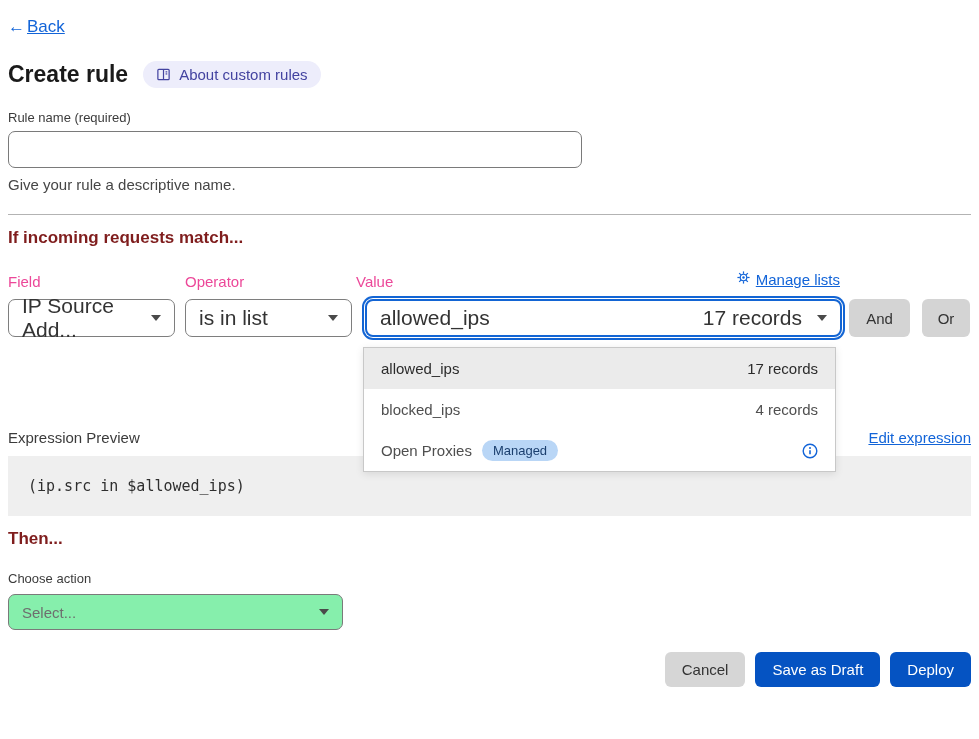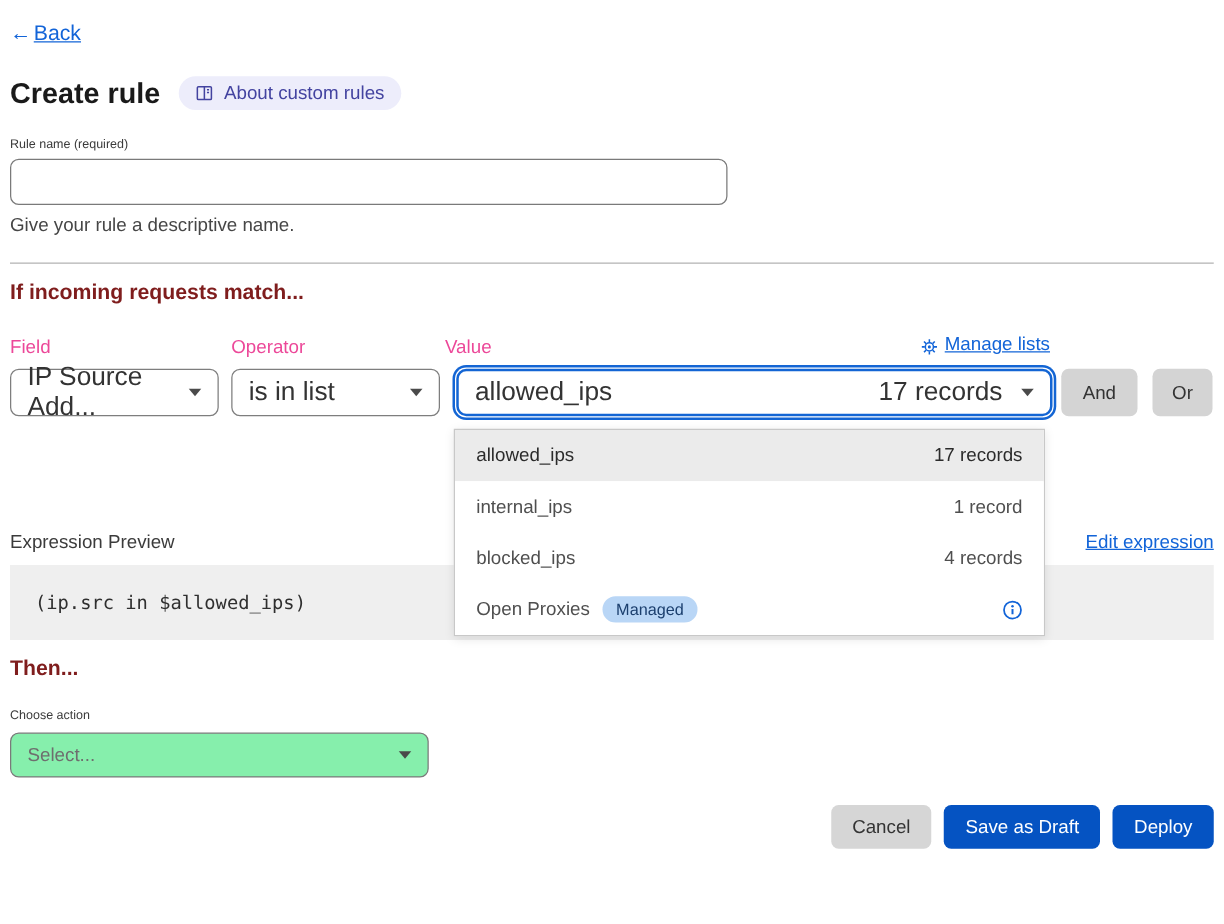--- a/index.html
+++ b/index.html
@@ -22,21 +22,21 @@
   .title-row { margin-top: 24px; display: flex; align-items: center; gap: 15px; }
   .page-title { font-size: 23px; font-weight: 700; color: #1a1a1a; }
   .about-badge {
     display: inline-flex; align-items: center; gap: 8px;
     background: #ededfb; color: #4343a0;
     font-size: 15px; padding: 5px 13px; border-radius: 15px;
     text-decoration: none; cursor: pointer;
   }
 
   
-  .field-label { margin-top: 22px; font-size: 10px; color: #3b3b3b; }
+  .field-label { margin-top: 22px; font-size: 13px; color: #3b3b3b; }
   .rule-name-input {
     margin-top: 6px; display: block;
     width: 574px; height: 37px;
     border: 1px solid #7a7a7a; border-radius: 7px;
     font-size: 15px; padding: 0 12px; color: #333;
     font-family: "Liberation Sans", sans-serif;
   }
   .helper-text { margin-top: 8px; font-size: 15px; color: #464646; }
 
   .divider { margin-top: 21px; border: none; border-top: 1px solid #b3b3b3; }
@@ -45,21 +45,21 @@
 
   
   .controls-area { position: relative; margin-top: 25px; height: 64px; z-index: 10; }
   .col-label { position: absolute; top: 0; font-size: 15px; color: #ec4899; }
   .lbl-field { left: 0; }
   .lbl-operator { left: 177px; }
   .lbl-value { left: 348px; }
   .manage-lists {
     position: absolute; top: -2px; left: 357px; width: 475px;
     text-align: right; font-size: 15px;
-    display: flex; justify-content: flex-end; align-items: flex-end; gap: 6px;
+    display: flex; justify-content: flex-end; align-items: flex-start; gap: 6px;
   }
   .select {
     position: absolute; top: 26px; height: 38px;
     border: 1px solid #7e7e7e; border-radius: 7px;
     background: #fff; display: flex; align-items: center;
     justify-content: space-between; padding: 0 13px;
     font-size: 21px; color: #333; cursor: pointer;
   }
   .sel-field { left: 0; width: 167px; }
   .sel-operator { left: 177px; width: 167px; }
@@ -213,24 +213,20 @@
 
     <button class="btn-gray btn-and">And</button>
     <button class="btn-gray btn-or">Or</button>
 
     <div class="dropdown-panel">
       <div class="dd-row selected">
         <span>allowed_ips</span>
         <span>17 records</span>
       </div>
       <div class="dd-row">
-        <span>internal_ips</span>
-        <span>1 record</span>
-      </div>
-      <div class="dd-row">
         <span>blocked_ips</span>
         <span>4 records</span>
       </div>
       <div class="dd-row">
         <span class="dd-name-wrap">
           <span>Open Proxies</span>
           <span class="managed-pill">Managed</span>
         </span>
         <svg class="icon-svg" width="16" height="16" viewBox="0 0 16 16">
           <circle cx="8" cy="8" r="6.8" fill="none" stroke="#1264d8" stroke-width="1.4"></circle>

